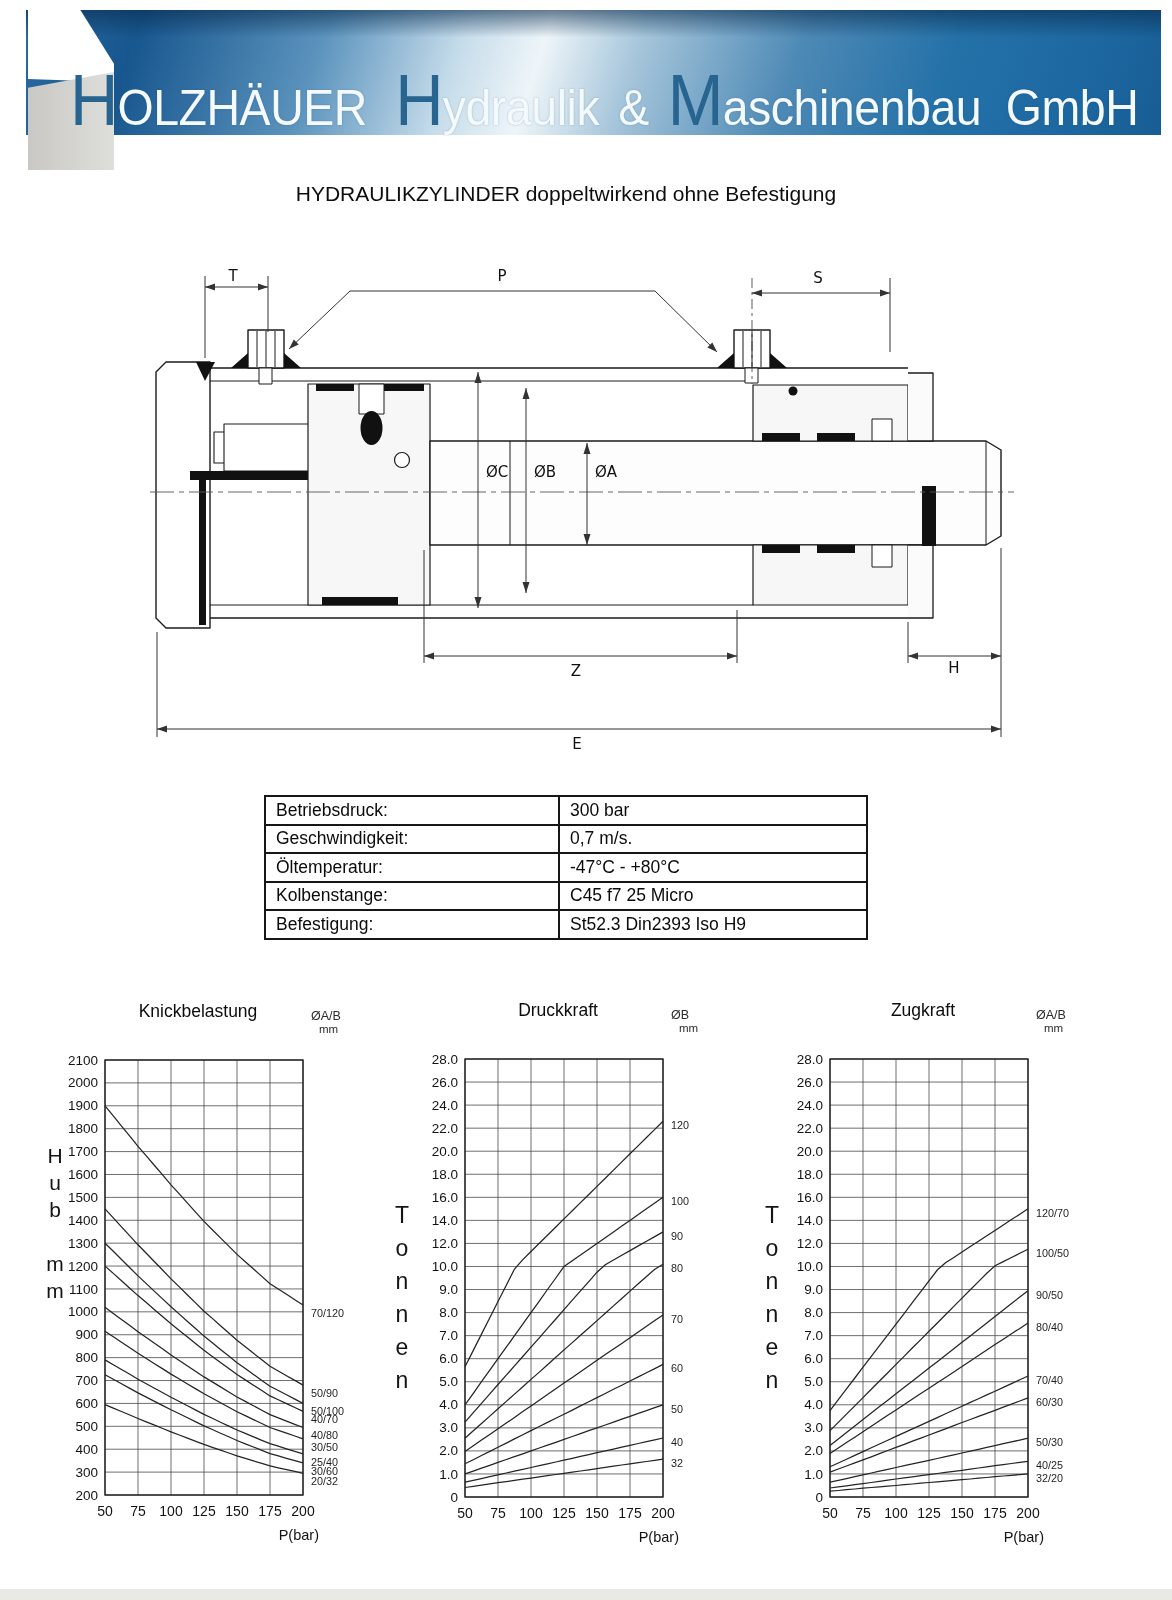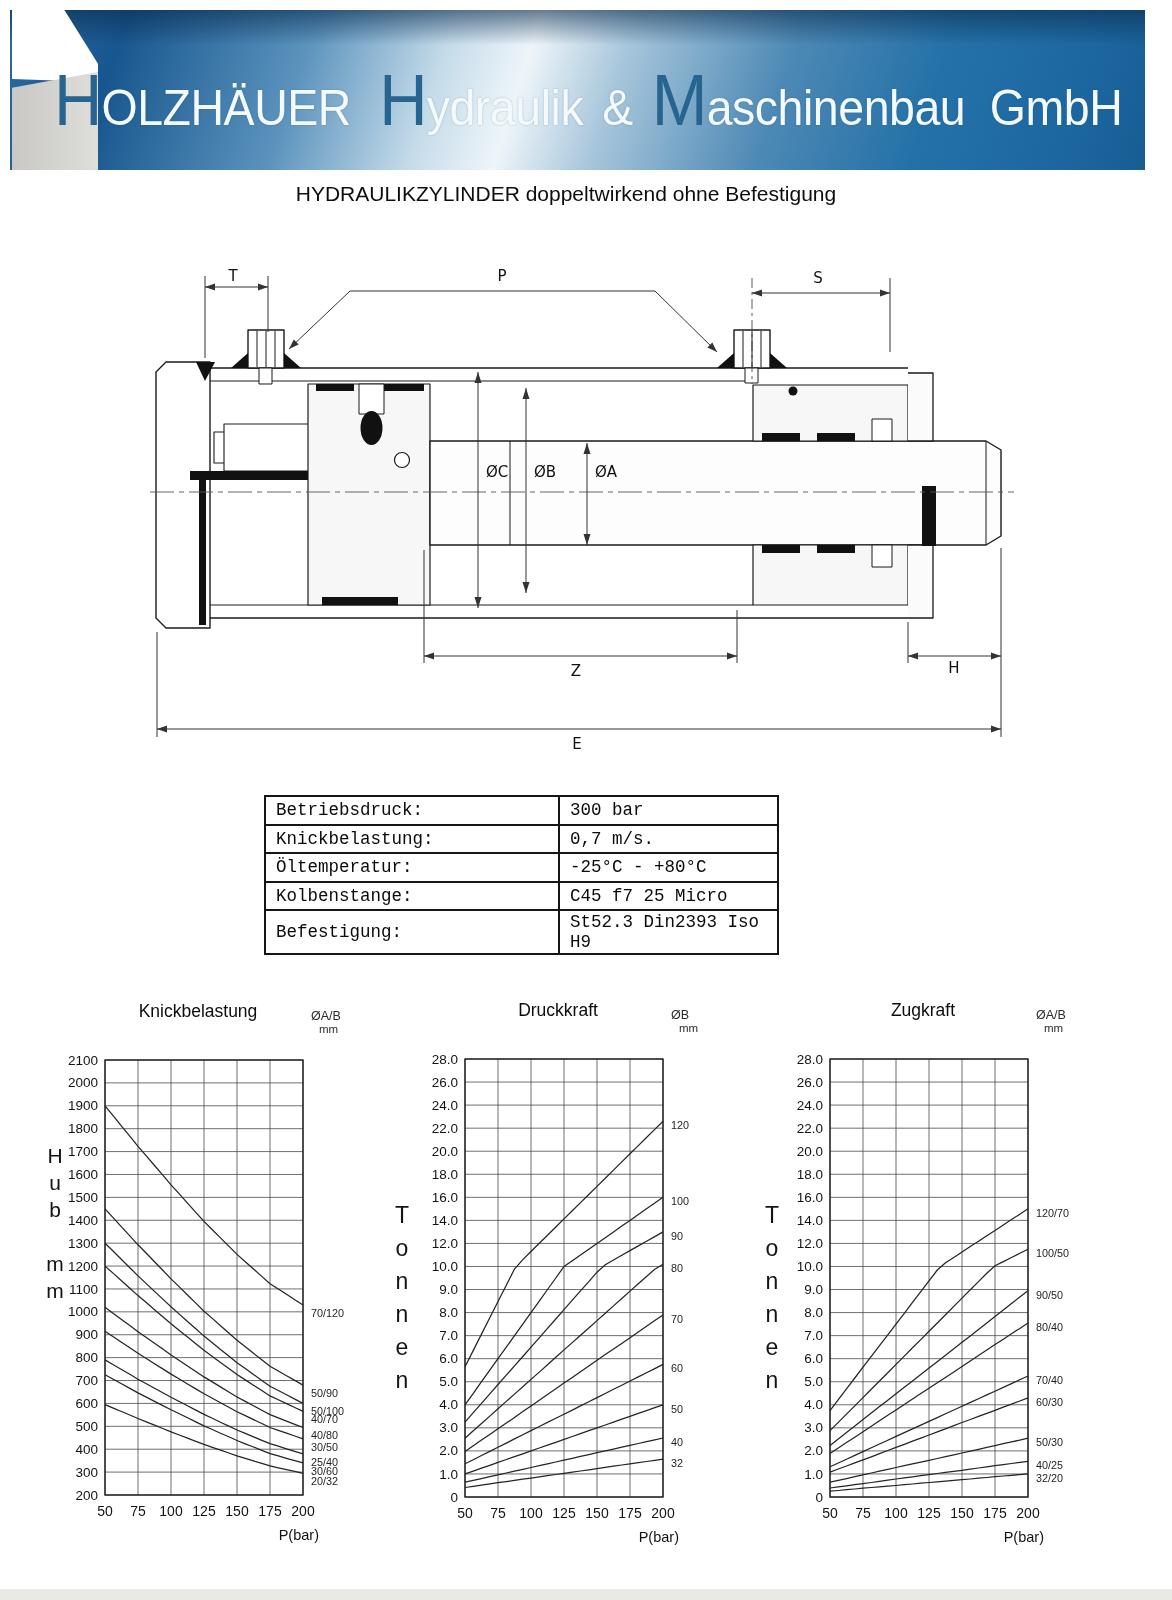--- a/index.html
+++ b/index.html
@@ -1,20 +1,20 @@
 <!DOCTYPE html>
 <html><head>
 <meta charset="utf-8">
 <style>
   html,body{margin:0;padding:0;background:#ffffff;}
   .page{position:relative;width:1172px;height:1600px;background:#fff;overflow:hidden;
         font-family:"Liberation Sans","DejaVu Sans",sans-serif;color:#111;}
 
   
-  .banner{position:absolute;left:10px;top:10px;width:1135px;height:160px;
+  .banner{position:absolute;left:26px;top:10px;width:1135px;height:125px;
     background:
       linear-gradient(180deg, rgba(9,44,78,.6) 0%, rgba(9,44,78,0) 22%),
       linear-gradient(108deg,#2c6ba0 0%,#17568e 10%,#5b93bd 26%,#c6dcea 38%,#eef5f9 45%,#a7c6db 53%,#4d89b5 67%,#2471a8 80%,#1d67a0 92%,#175d94 100%);}
   .roof{position:absolute;left:2px;top:-4px;width:86px;height:76px;background:#fff;
         clip-path:polygon(0 0,58% 0,100% 76%,100% 100%,0 96%);}
   .wall{position:absolute;left:2px;top:62px;width:86px;height:98px;
         background:linear-gradient(90deg,#c9c8c4,#dededb);
         clip-path:polygon(0 16%,100% 0,100% 100%,0 100%);}
   .banner-text{position:absolute;left:44px;top:54px;white-space:nowrap;line-height:1;
         transform:scaleX(.93);transform-origin:left top;}
@@ -25,21 +25,21 @@
 
   
   .doc-title{position:absolute;left:0;top:182px;width:1132px;text-align:center;
         font-size:21px;color:#0d0d0d;}
 
   
   .drawing{position:absolute;left:140px;top:255px;width:880px;height:510px;}
   .drawing text{font-family:"DejaVu Sans","Liberation Sans",sans-serif;font-size:15px;fill:#111;}
 
   
-  table.specs{position:absolute;left:264px;top:795px;width:515px;border-collapse:collapse;font-family:Liberation Mono, monospace;}
+  table.specs{position:absolute;left:264px;top:795px;width:604px;border-collapse:collapse;}
   table.specs td{border:2px solid #161616;height:24.5px;font-size:17.5px;color:#0b0b0b;
         padding:1px 4px 1px 10px;vertical-align:middle;}
   table.specs td.k{width:278px;}
 
   .bottom-strip{position:absolute;left:0;top:1589px;width:1172px;height:11px;background:#e9e9e6;}
   .chart-svg{position:absolute;}
   .chart-svg text{font-family:"Liberation Sans","DejaVu Sans",sans-serif;}
 </style>
 </head>
 <body>
@@ -162,26 +162,26 @@
     </g>
   </svg>
 
   <table class="specs">
     <tbody id="specsBody">
         <tr>
           <td class="k">Betriebsdruck:</td>
           <td class="v">300 bar</td>
         </tr>
         <tr>
-          <td class="k">Knickbelastung:</td>
+          <td class="k">Geschwindigkeit:</td>
           <td class="v">0,7 m/s.</td>
         </tr>
         <tr>
           <td class="k">Öltemperatur:</td>
-          <td class="v">-25°C - +80°C</td>
+          <td class="v">-47°C - +80°C</td>
         </tr>
         <tr>
           <td class="k">Kolbenstange:</td>
           <td class="v">C45 f7 25 Micro</td>
         </tr>
         <tr>
           <td class="k">Befestigung:</td>
           <td class="v">St52.3 Din2393 Iso H9</td>
         </tr>
       </tbody>

